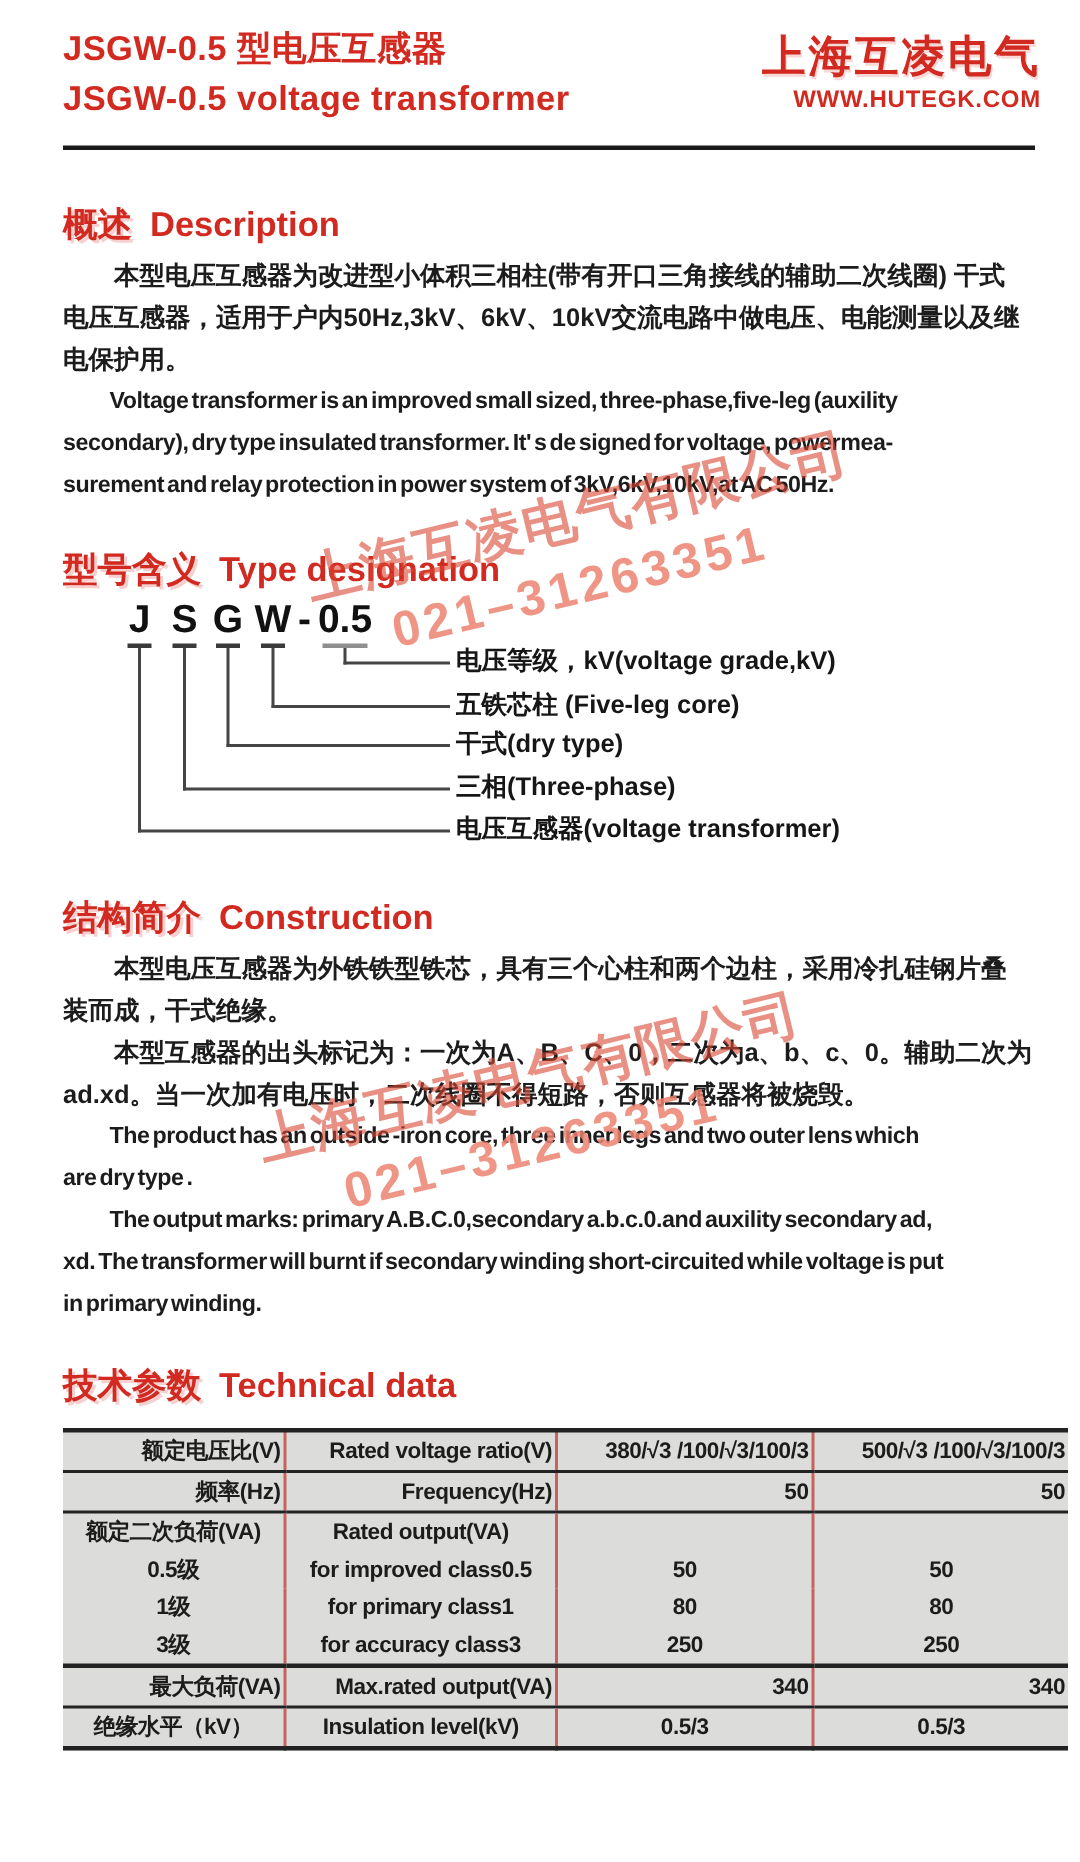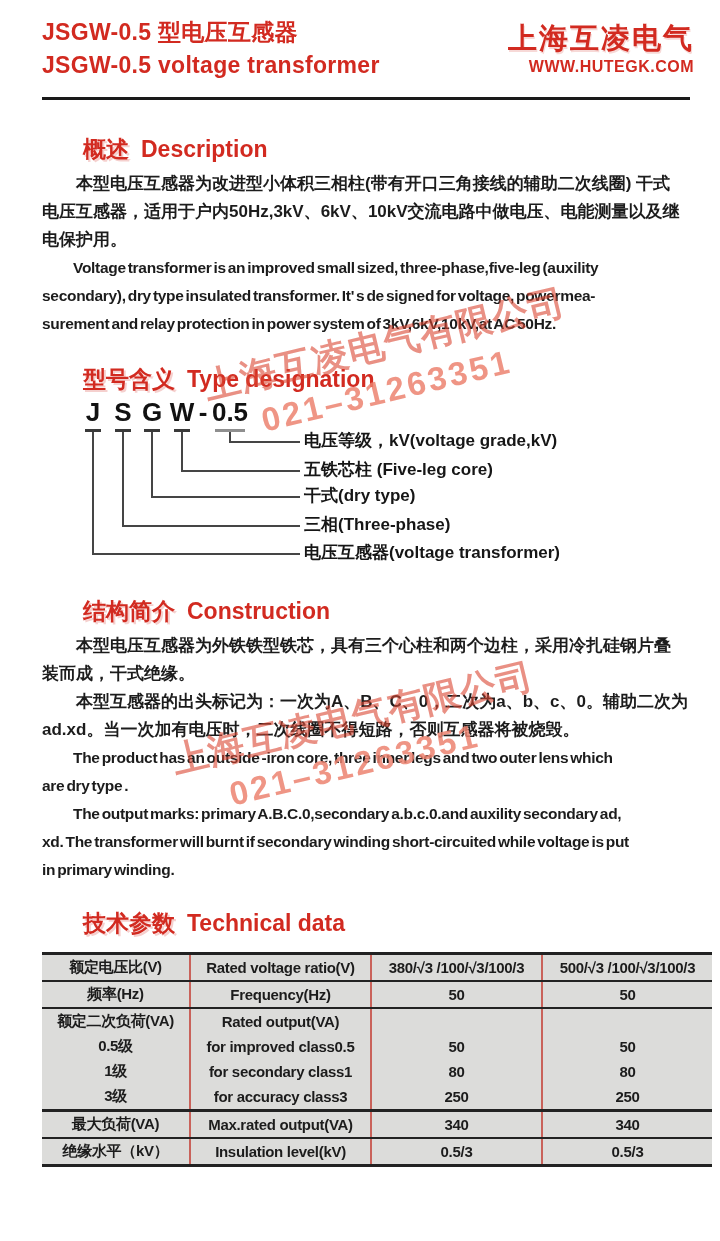--- a/index.html
+++ b/index.html
@@ -16,21 +16,21 @@
   .hdr { display:flex; justify-content:space-between; align-items:center; }
   .title-cn, .title-en { color:#d22a20; font-size:23px; line-height:33px; letter-spacing:0.3px; }
   .brand-box { text-align:right; padding-top:2px; }
   .brand-name { color:#d22a20; font-size:29px; line-height:34px; letter-spacing:2px;
                 text-shadow:1px 2px 0 rgba(210,42,32,0.18); }
   .brand-site { color:#d22a20; font-size:16px; line-height:24px; letter-spacing:0.5px; }
   .rule { margin-top:15px; border-top:3px solid #1a1a1a; width:648px; }
 
   
   .sec-h { margin:0; color:#d22a20; font-size:23px; line-height:30px; }
-  .sec-h .h-cn { text-shadow:2px 2px 0 rgba(210,42,32,0.22); margin-right:12px;margin-left:41px; }
+  .sec-h .h-cn { text-shadow:2px 2px 0 rgba(210,42,32,0.22); margin-right:12px; }
   .mt-desc { margin-top:34px; }
   .mt-type { margin-top:26px; }
   .mt-cons { margin-top:26px; }
   .mt-tech { margin-top:24px; }
 
   
   .para { margin:6px 0 0 0; width:664px; white-space:pre-line;
           font-size:17px; line-height:28px; }
   .para-en { margin:0; width:664px; white-space:pre-line;
           font-size:15.5px; line-height:28px; letter-spacing:-0.3px; word-spacing:-2px; }
@@ -45,21 +45,21 @@
   .conn { position:absolute; border-left:2px solid #454545; border-bottom:2px solid #454545; }
   .dg-label { position:absolute; left:262px; font-size:17px; line-height:26px; color:#161616; }
 
   
   .tech-table { margin-top:14px; border-collapse:collapse; table-layout:fixed; width:648px;
                 background:#dcdcda; border-top:3px solid #222; border-bottom:3px solid #222; }
   .tech-table td { height:25px; text-align:center; vertical-align:middle;
                    font-size:15px; font-weight:bold; letter-spacing:-0.3px; padding:0 2px; }
   .tech-table td + td { border-left:2px solid #c9625a; }
   .c0 { width:143px; } .c1 { width:175px; } .c2 { width:165px; } .c3 { width:165px; }
-  tr.b2 td { border-bottom:2px solid #222; }
+  tr.b2 td { border-bottom:2px solid #222;text-align:right; }
   tr.b3 td { border-bottom:3px solid #222; }
 
   
   .wm { position:absolute; z-index:3; transform:rotate(-13.5deg); transform-origin:left top;
         pointer-events:none; }
   .wm-cn { font-size:36px; line-height:40px; letter-spacing:1px; color:rgba(219,70,50,0.60); }
   .wm-num { font-size:33px; line-height:36px; letter-spacing:3px; margin-left:48px; margin-top:8px;
             color:rgba(236,130,112,0.85); }
   .wm1 { left:200px; top:368px; }
   .wm2 { left:168px; top:742px; }
@@ -153,21 +153,21 @@
           <td></td>
         </tr>
         <tr>
           <td>0.5级</td>
           <td>for improved class0.5</td>
           <td>50</td>
           <td>50</td>
         </tr>
         <tr>
           <td>1级</td>
-          <td>for secondary class1</td>
+          <td>for primary class1</td>
           <td>80</td>
           <td>80</td>
         </tr>
         <tr class="b3">
           <td>3级</td>
           <td>for accuracy class3</td>
           <td>250</td>
           <td>250</td>
         </tr>
         <tr class="b2">

